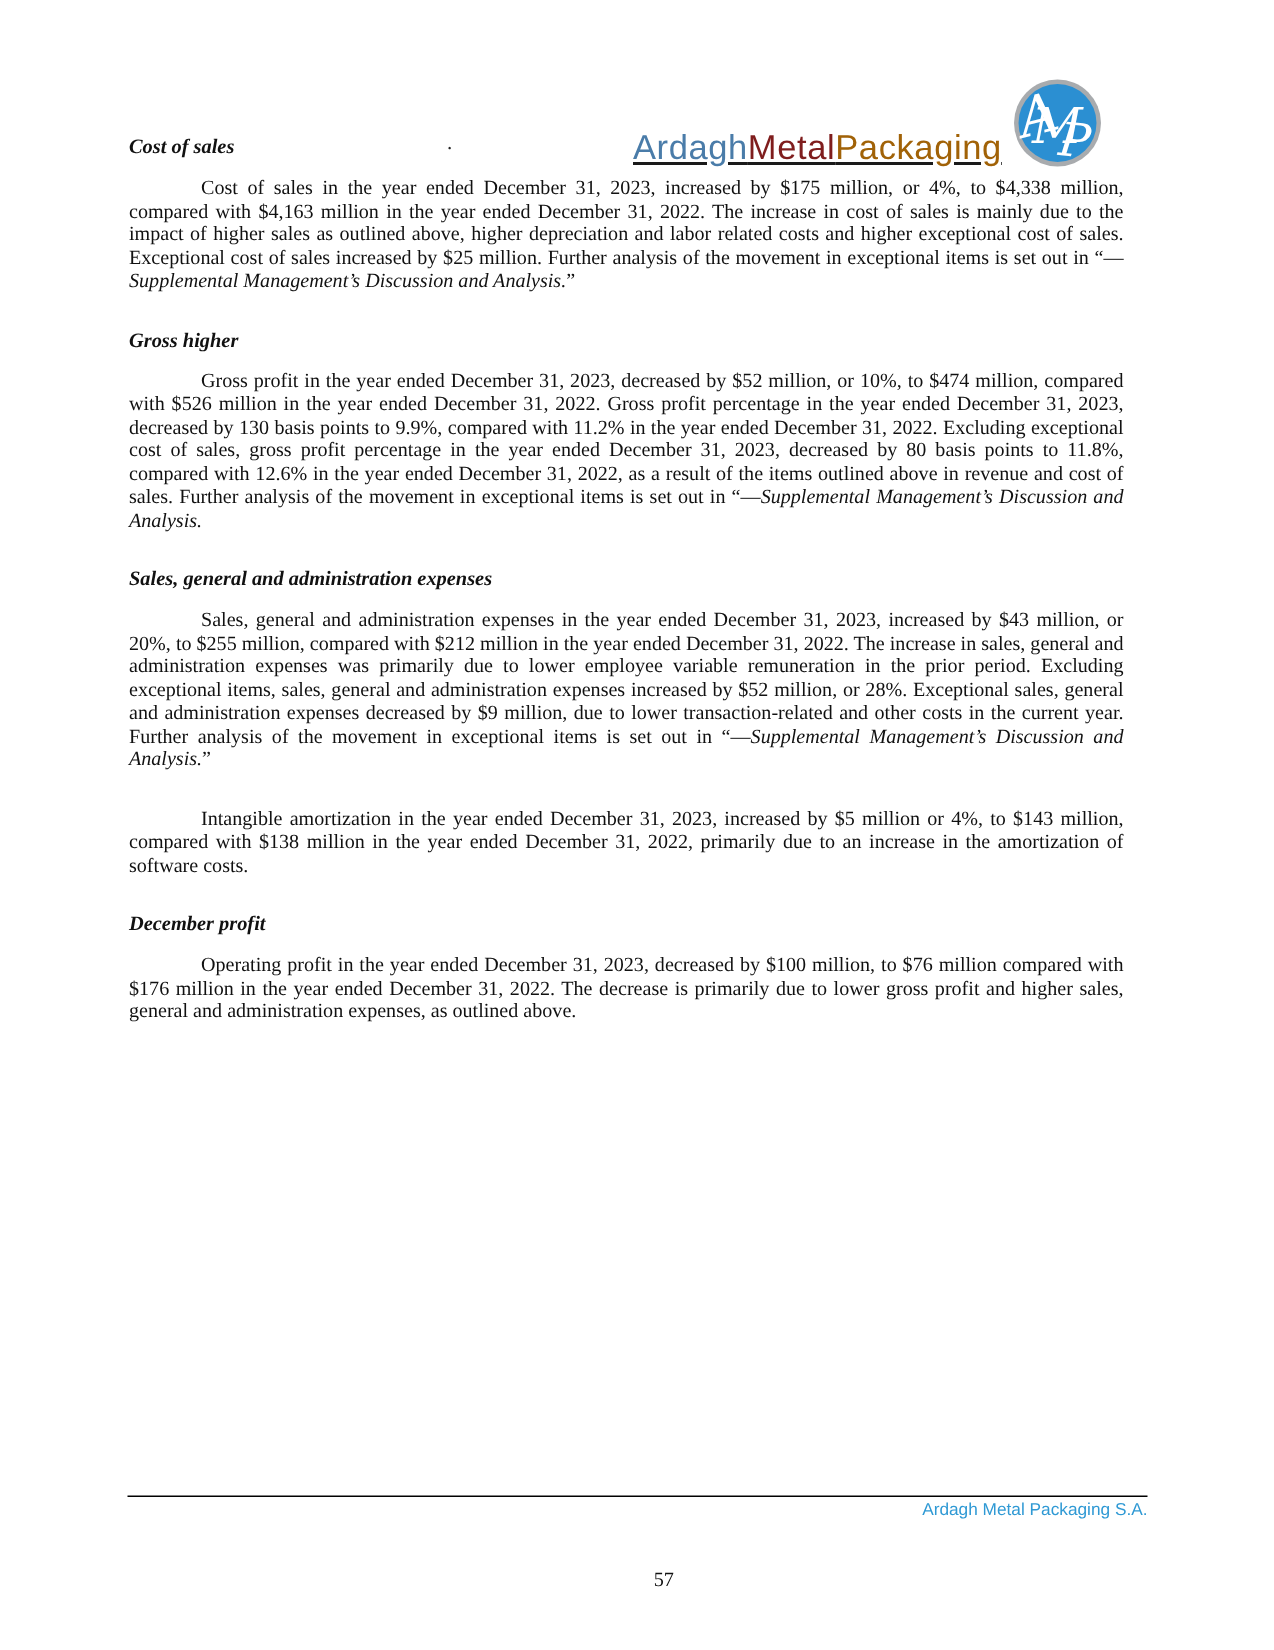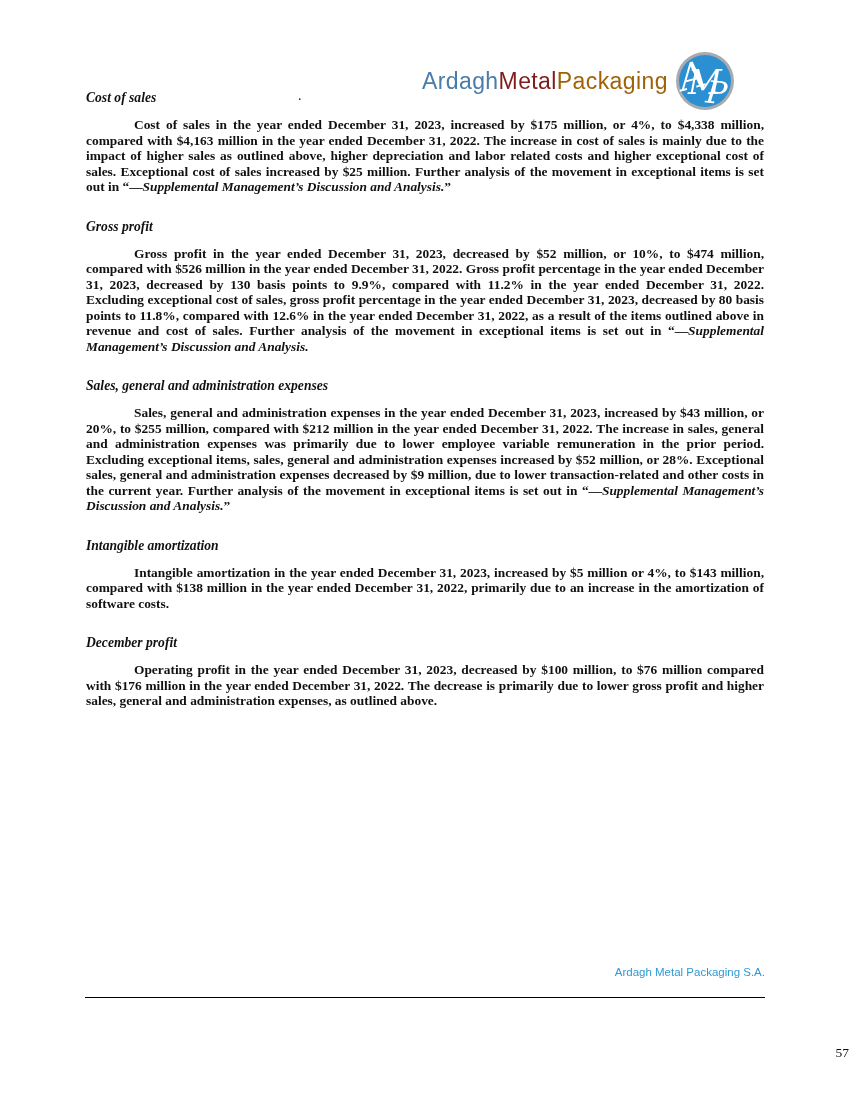--- a/index.html
+++ b/index.html
@@ -14,23 +14,24 @@
     overflow: hidden;
   }
 
   
   .logo {
     position: absolute;
     left: 422px;
     top: 50px;
     height: 62px;
     display: flex;
-    align-items: center;
+    align-items: flex-end;
     gap: 7px;
     font-family: "Liberation Sans", sans-serif;
+    text-decoration: underline;
   }
   .logo .wordmark {
     display: flex;
     align-items: baseline;
     font-size: 23px;
     letter-spacing: 0.4px;
     font-weight: 400;
     white-space: nowrap;
   }
   .logo .w1 { color: #4a7ca9; }
@@ -58,55 +59,54 @@
   .content section + section { margin-top: 24px; }
   .sec-heading {
     margin: 0;
     font-size: 13.6px;
     line-height: 16px;
     font-weight: bold;
     font-style: italic;
     color: #111;
   }
   .sec-para {
-    margin: 11px 0 0 0;
+    margin: 11px 15px 0 0;
     font-size: 13.4px;
     line-height: 15.5px;
     text-align: justify;
     text-indent: 48px;
     color: #111;
-    font-weight: bold;
   }
   .sec-para i { font-style: italic; }
 
   
   .footer-rule {
     position: absolute;
     left: 85px;
     top: 997px;
     width: 680px;
     height: 0;
     border-top: 1.5px solid #000;
   }
   .footer-company {
     position: absolute;
     left: 85px;
-    top: 966px;
+    top: 1001px;
     width: 680px;
     text-align: right;
     font-family: "Liberation Sans", sans-serif;
     font-size: 11.5px;
     color: #2f99d4;
   }
   .page-number {
     position: absolute;
     left: 0;
     top: 1045px;
     width: 849px;
-    text-align: right;
+    text-align: center;
     font-size: 13.5px;
     color: #111;
     padding-left: 36px;
   }
 </style>
 </head>
 <body>
 
 <div class="page">
 
@@ -130,31 +130,30 @@
   <span class="stray">.</span>
 
   <main class="content">
 
     <section>
       <h2 class="sec-heading">Cost of sales</h2>
       <p class="sec-para"><span>Cost of sales in the year ended December 31, 2023, increased by $175 million, or 4%, to $4,338 million, compared with $4,163 million in the year ended December 31, 2022. The increase in cost of sales is mainly due to the impact of higher sales as outlined above, higher depreciation and labor related costs and higher exceptional cost of sales. Exceptional cost of sales increased by $25 million. Further analysis of the movement in exceptional items is set out in “—</span><i>Supplemental Management’s Discussion and Analysis.</i><span>”</span></p>
     </section>
 
     <section>
-      <h2 class="sec-heading">Gross profit</h2>
+      <h2 class="sec-heading">Gross higher</h2>
       <p class="sec-para"><span>Gross profit in the year ended December 31, 2023, decreased by $52 million, or 10%, to $474 million, compared with $526 million in the year ended December 31, 2022. Gross profit percentage in the year ended December 31, 2023, decreased by 130 basis points to 9.9%, compared with 11.2% in the year ended December 31, 2022. Excluding exceptional cost of sales, gross profit percentage in the year ended December 31, 2023, decreased by 80 basis points to 11.8%, compared with 12.6% in the year ended December 31, 2022, as a result of the items outlined above in revenue and cost of sales. Further analysis of the movement in exceptional items is set out in “—</span><i>Supplemental Management’s Discussion and Analysis.</i><span></span></p>
     </section>
 
     <section>
       <h2 class="sec-heading">Sales, general and administration expenses</h2>
       <p class="sec-para"><span>Sales, general and administration expenses in the year ended December 31, 2023, increased by $43 million, or 20%, to $255 million, compared with $212 million in the year ended December 31, 2022. The increase in sales, general and administration expenses was primarily due to lower employee variable remuneration in the prior period. Excluding exceptional items, sales, general and administration expenses increased by $52 million, or 28%. Exceptional sales, general and administration expenses decreased by $9 million, due to lower transaction-related and other costs in the current year. Further analysis of the movement in exceptional items is set out in “—</span><i>Supplemental Management’s Discussion and Analysis.</i><span>”</span></p>
     </section>
 
     <section>
-      <h2 class="sec-heading">Intangible amortization</h2>
       <p class="sec-para"><span>Intangible amortization in the year ended December 31, 2023, increased by $5 million or 4%, to $143 million, compared with $138 million in the year ended December 31, 2022, primarily due to an increase in the amortization of software costs.</span><i></i><span></span></p>
     </section>
 
     <section>
       <h2 class="sec-heading">December profit</h2>
       <p class="sec-para"><span>Operating profit in the year ended December 31, 2023, decreased by $100 million, to $76 million compared with $176 million in the year ended December 31, 2022. The decrease is primarily due to lower gross profit and higher sales, general and administration expenses, as outlined above.</span><i></i><span></span></p>
     </section>
 
   </main>
 

